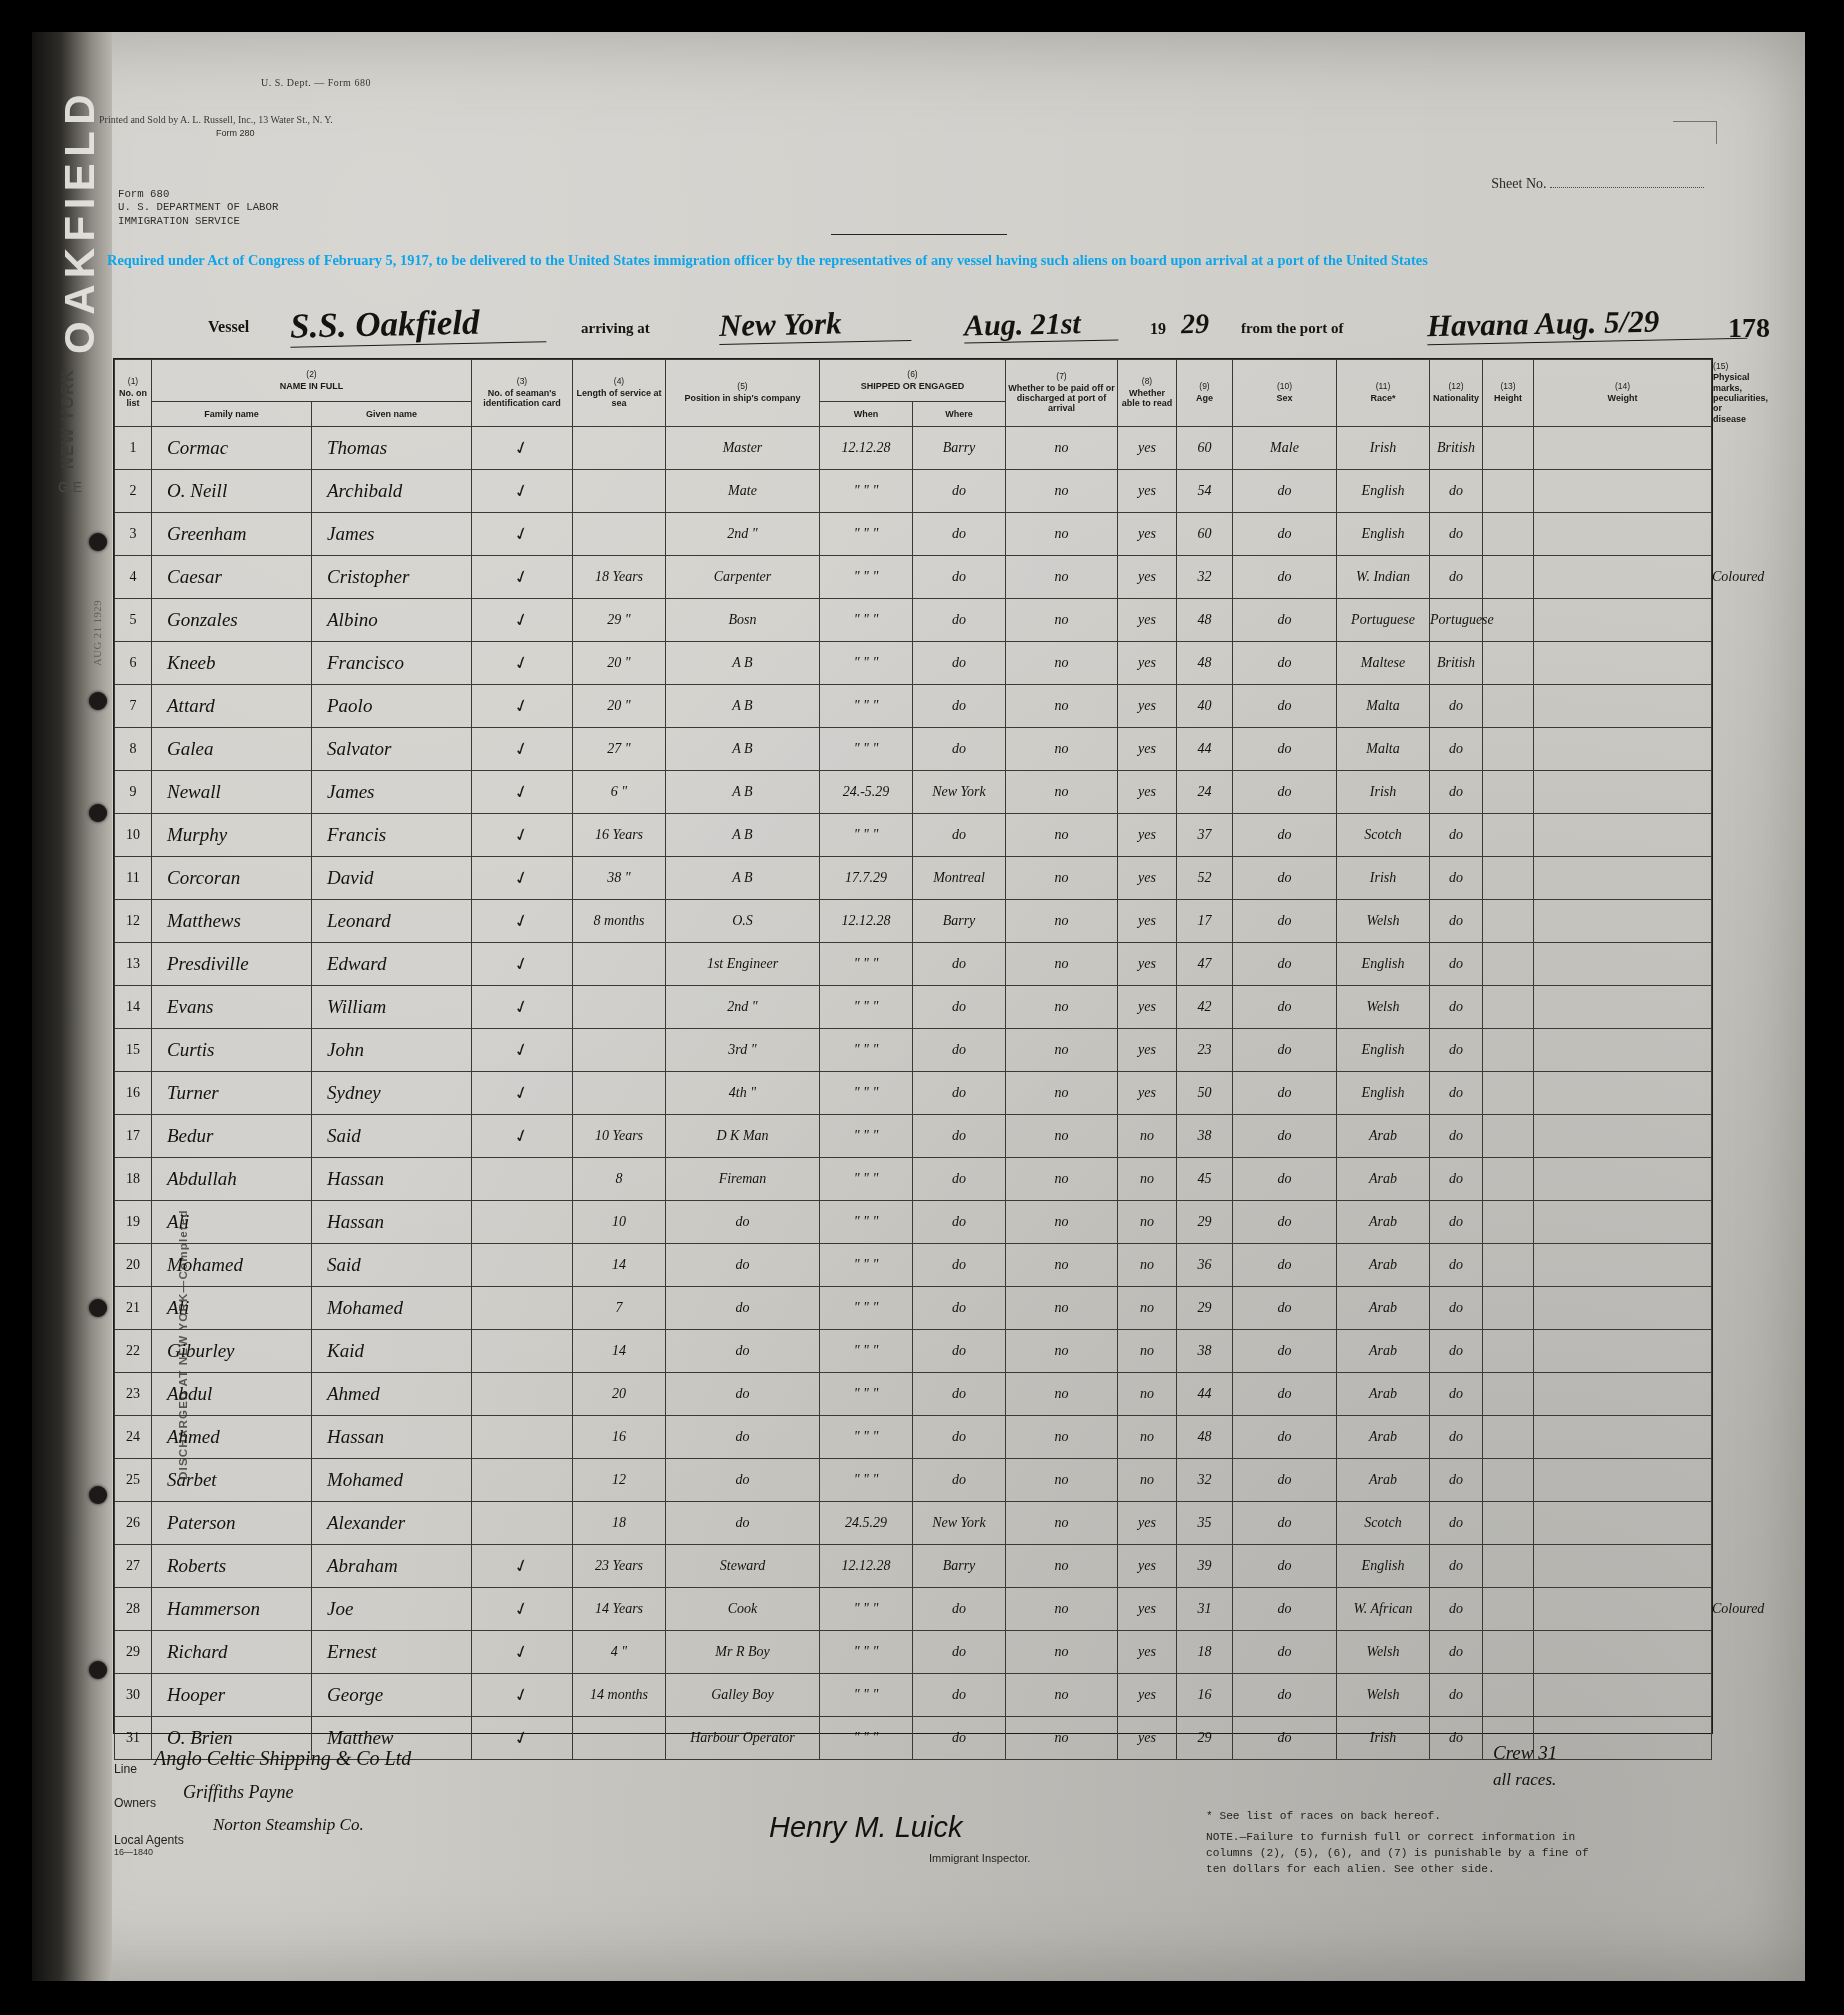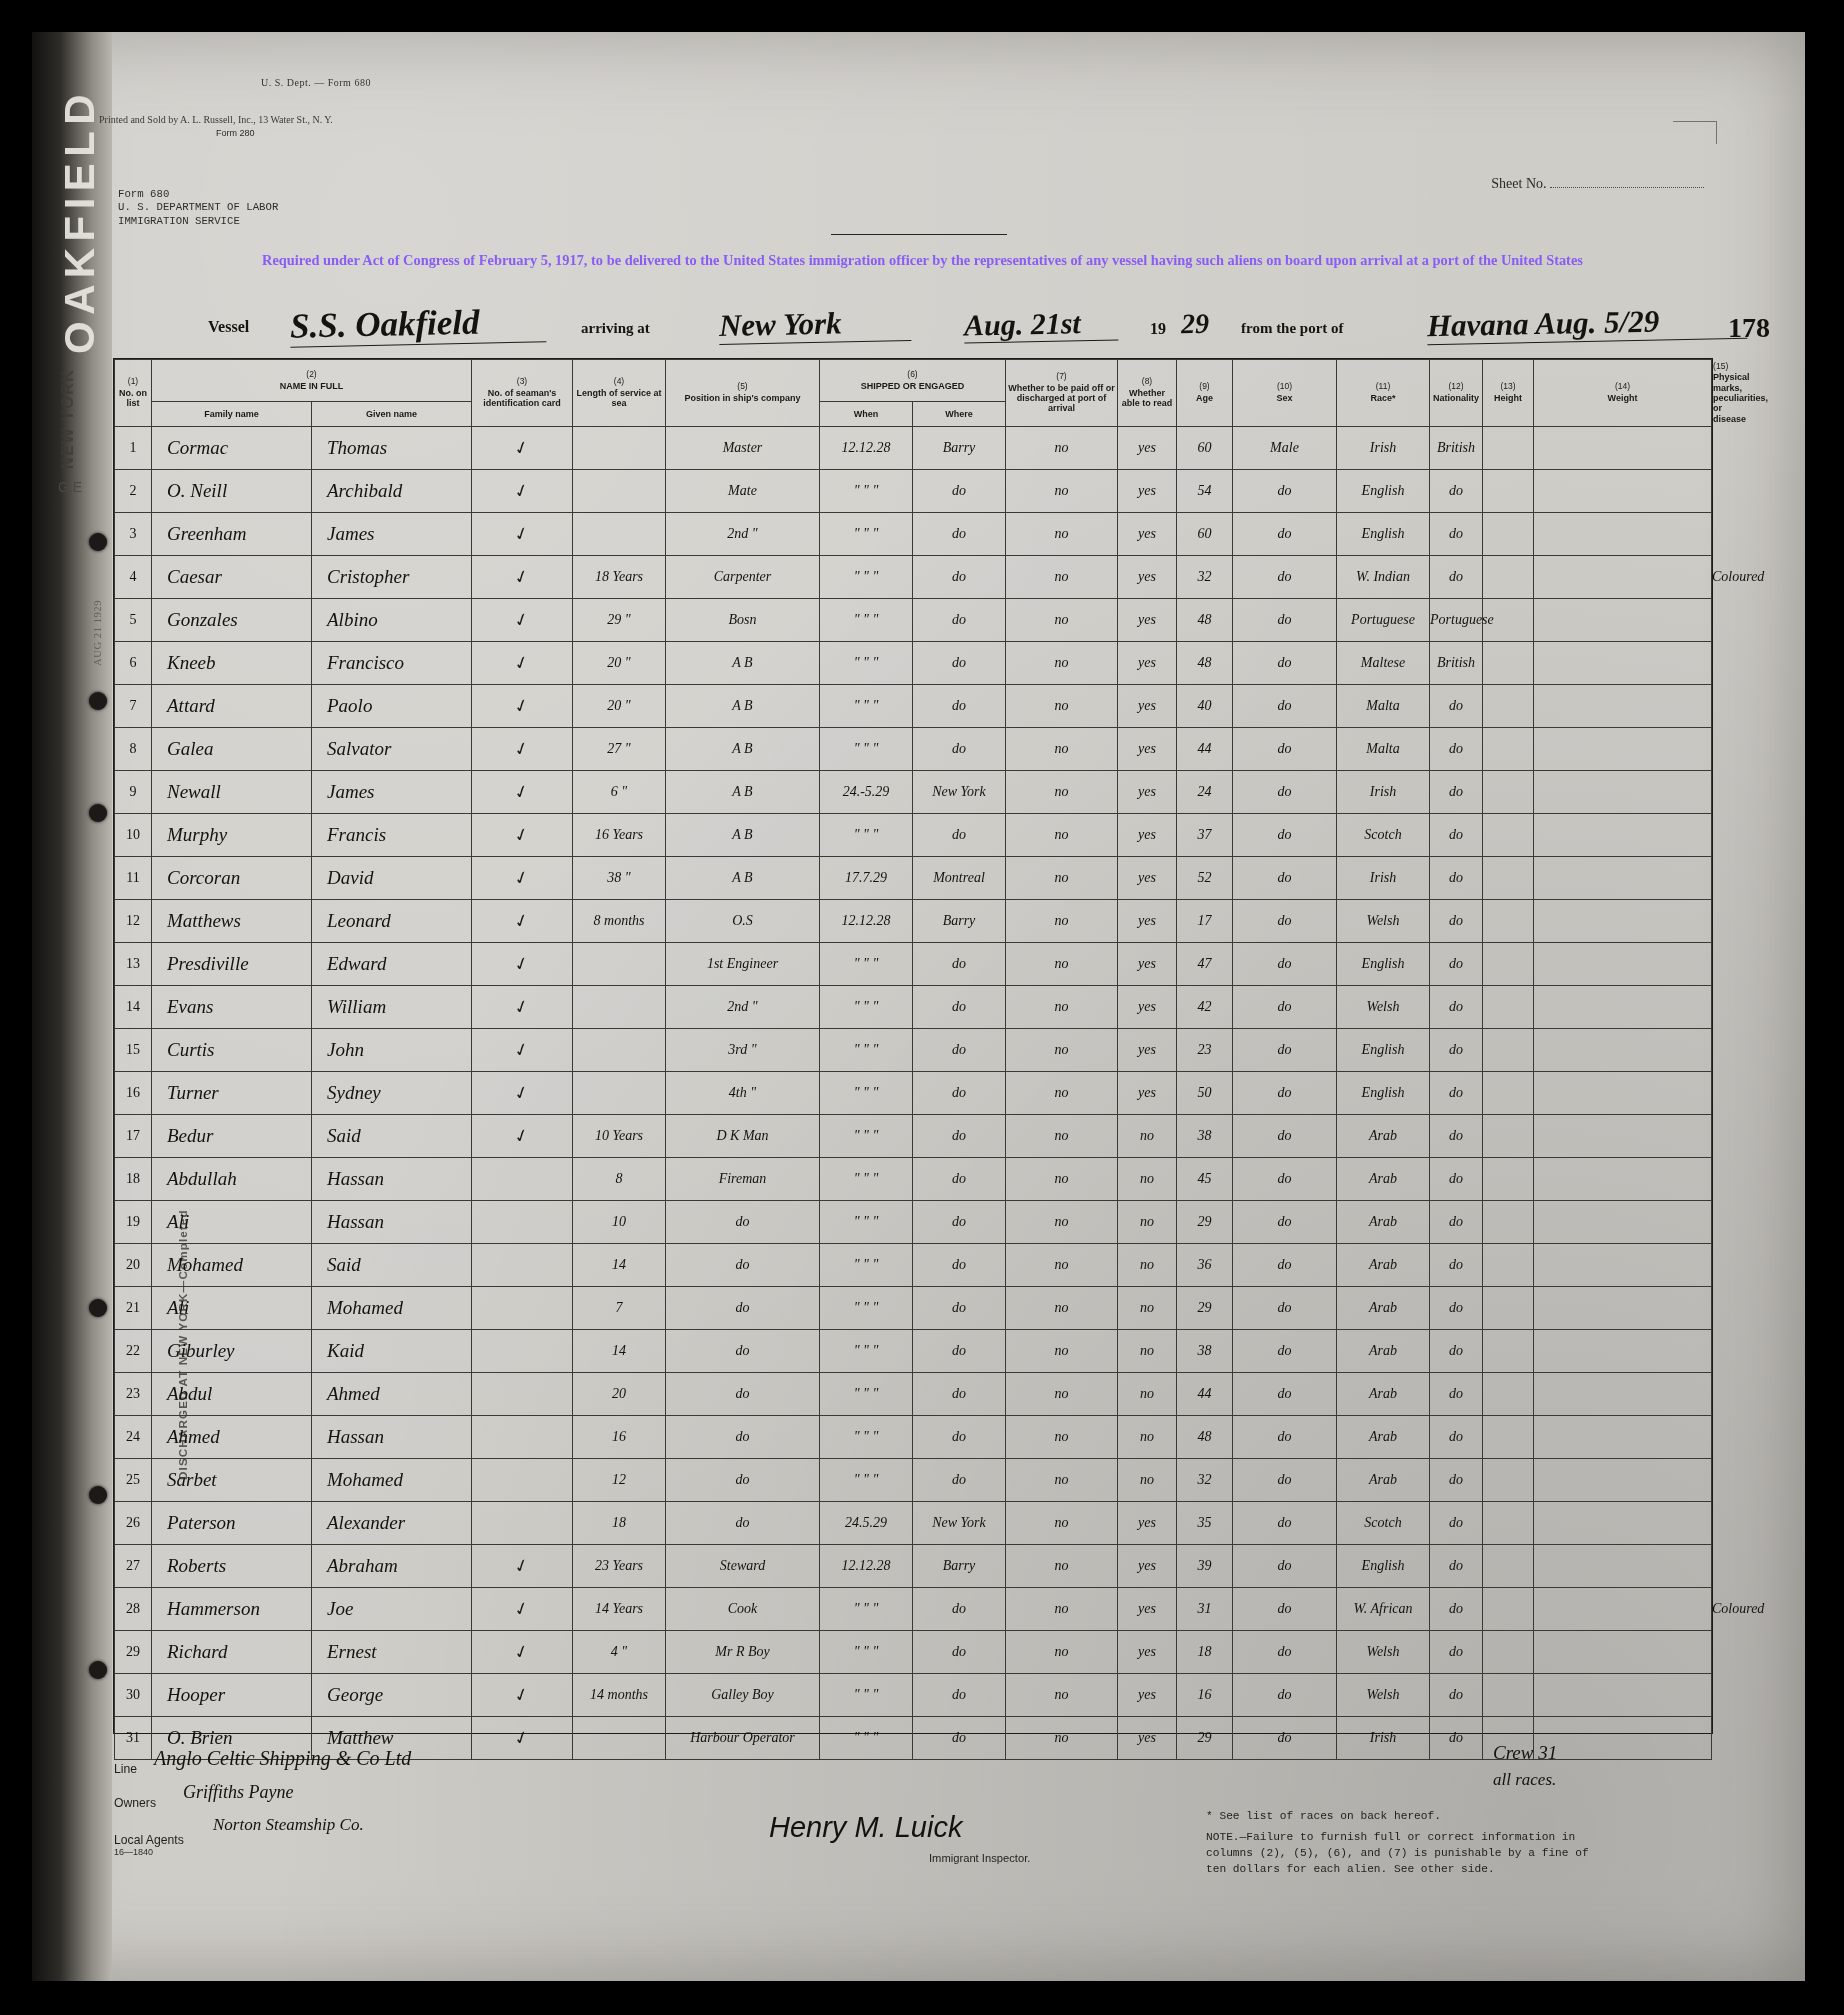--- a/index.html
+++ b/index.html
@@ -106,21 +106,21 @@
     position:absolute; left:0; right:0; top:192px;
     text-align:center; font-size:27px; font-weight:bold;
     letter-spacing:0.6px; color:#121110;
     font-family:"Liberation Serif", serif;
   }
   .title-rule {
     position:absolute; left:831px; top:234px; width:176px; border-top:1.1px solid #26251f;
   }
   .subtitle {
     position:absolute; left:107px; right:107px; top:250px;
-    text-align:center; font-size:14.4px; line-height:1.5; color:#8b5cf6;
+    text-align:left; font-size:14.4px; line-height:1.5; color:#0ea5e9;
     font-weight:bold; font-family:"Liberation Serif", serif;
   }
   
   .vline {
     position:absolute; left:176px; top:306px; right:101px; height:48px;
     font-size:16px; color:#15140f; font-weight:bold;
   }
   .vline span.lbl { position:absolute; font-family:"Liberation Serif", serif; }
   .hand {
     font-family:"Liberation Serif", serif;

